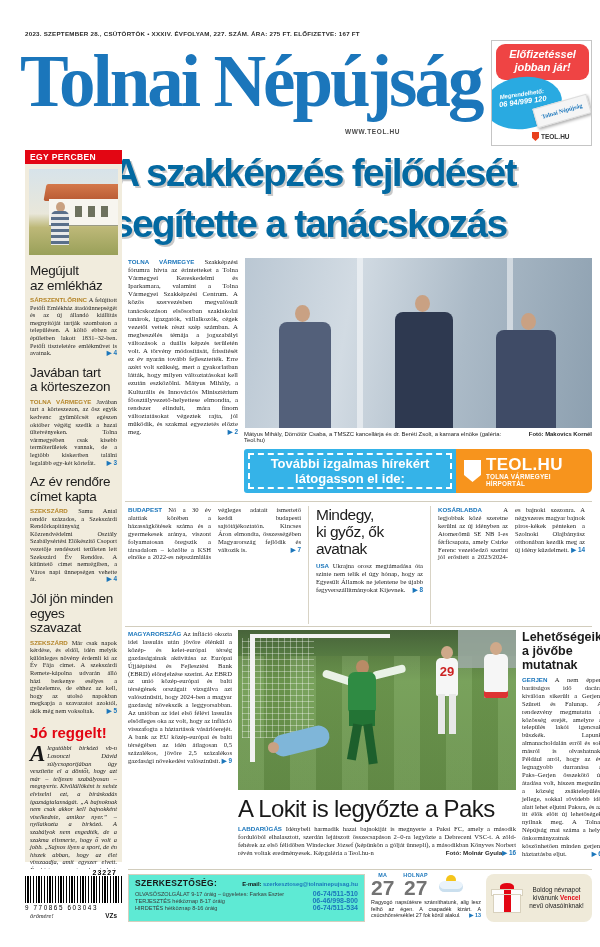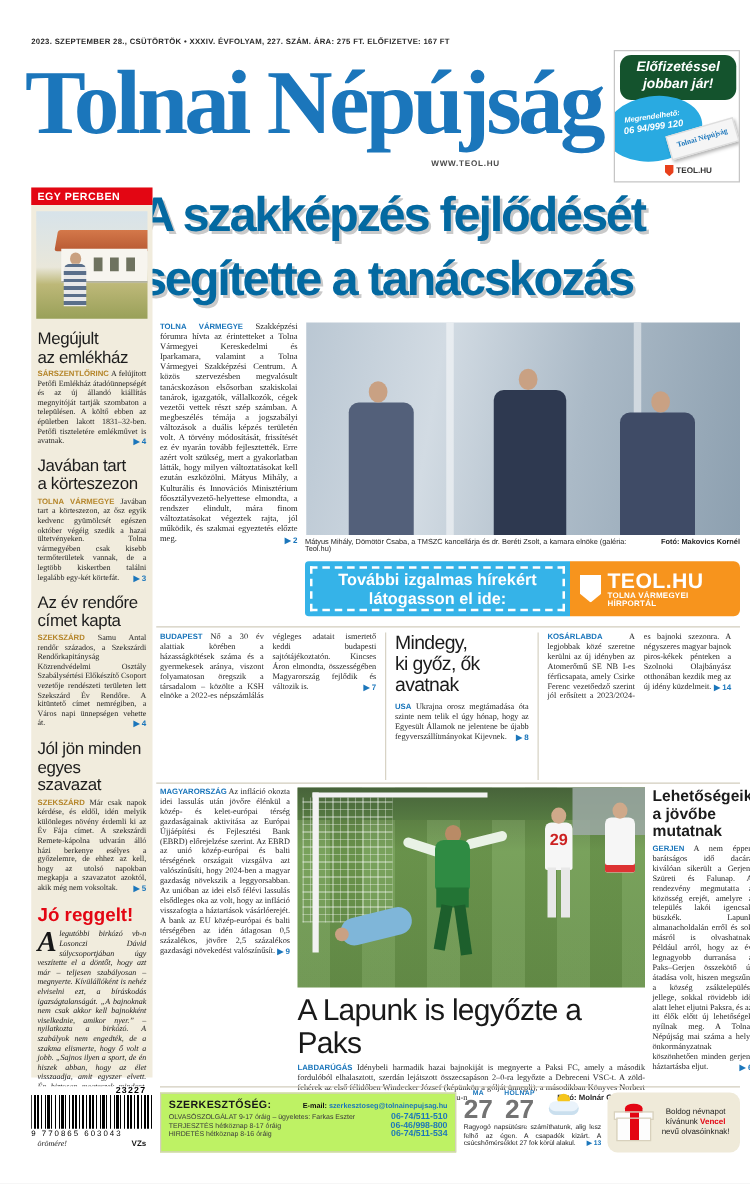--- a/index.html
+++ b/index.html
@@ -5,21 +5,21 @@
   *{box-sizing:border-box;margin:0;padding:0}
   html,body{background:#e9e9e9}
   .page{position:relative;width:600px;height:947px;background:#fff;margin:0 auto;overflow:hidden;font-family:"Liberation Serif",serif}
 
   .dateline{position:absolute;left:25px;top:30px;width:470px;font:700 6.2px "Liberation Sans",sans-serif;color:#2b2b2b;letter-spacing:.25px}
 
   .masthead{position:absolute;left:20px;top:34px;font-family:"Liberation Serif",serif;font-weight:700;font-size:73px;line-height:96px;color:#1b76bb;letter-spacing:-3px;white-space:nowrap}
   .website{position:absolute;left:345px;top:128px;font:700 6.5px "Liberation Sans",sans-serif;color:#4a4a4a;letter-spacing:.6px}
 
   .sub-ad{position:absolute;left:491px;top:40px;width:101px;height:106px;background:#fff;border:1px solid #c5c5c5;overflow:hidden}
-  .ad-red{position:absolute;left:4px;top:3px;width:93px;height:36px;background:#14532d;border-radius:9px;color:#fff;font:italic 700 11px/13px "Liberation Sans",sans-serif;text-align:center;padding-top:4px}
+  .ad-red{position:absolute;left:4px;top:3px;width:93px;height:36px;background:#ef4444;border-radius:9px;color:#fff;font:italic 700 11px/13px "Liberation Sans",sans-serif;text-align:center;padding-top:4px}
   .ad-blue{position:absolute;left:-8px;top:36px;width:78px;height:52px;background:#29aae1;border-radius:50%;transform:rotate(-8deg);color:#fff;font:italic 700 6px/7px "Liberation Sans",sans-serif;text-align:center;padding-top:14px}
   .ad-phone{font-size:7.5px}
   .ad-paper{position:absolute;left:42px;top:60px;width:56px;height:20px;background:#f5f5f5;border:1px solid #ddd;transform:rotate(-16deg);color:#1b76bb;font:700 6px/18px "Liberation Serif",serif;text-align:center;box-shadow:1px 2px 3px rgba(0,0,0,.3)}
   .ad-brand{position:absolute;left:40px;bottom:4px;display:flex;align-items:center;gap:2px;font:700 6.5px "Liberation Sans",sans-serif;color:#333}
   .shield-s{display:inline-block;width:7px;height:9px;background:#e8401c;clip-path:polygon(0 0,100% 0,100% 65%,50% 100%,0 65%)}
 
   .main-headline{position:absolute;left:112px;top:147px;width:470px;font:700 39px/51px "Liberation Sans",sans-serif;letter-spacing:-1.8px;color:#0369a1;text-shadow:2px 2px 0 #c9c9c9;white-space:pre-line}
 
   
   .sidebar{position:absolute;left:25px;top:150px;width:97px;height:712px;background:#f1ecdd}
@@ -114,21 +114,21 @@
   .fp-num{position:absolute;right:60px;top:34px;width:18px;text-align:center;font:700 13px "Liberation Sans",sans-serif;color:#c22}
   .fp-white2{position:absolute;right:8px;top:24px;width:24px;height:44px;background:#f6f6f6;border-radius:5px 5px 2px 2px;box-shadow:inset 0 -6px 0 #d33}
   .fp-whead2{position:absolute;right:14px;top:12px;width:12px;height:13px;border-radius:50%;background:#cfa98a}
   .foot-headline{font:400 24px/26px "Liberation Sans",sans-serif;letter-spacing:-.6px;color:#191919;margin:6px 0 3px}
   .foot-body{font:400 6.6px/7.9px "Liberation Serif",serif;color:#1f1f1f;text-align:justify}
   .credit2{font:700 6.2px "Liberation Sans",sans-serif;float:right;margin-left:4px}
   .low-r{flex:1;padding-left:6px}
   .low-r h2{font:700 12.5px/14px "Liberation Sans",sans-serif;white-space:pre-line;margin-bottom:4px;color:#1b1b1b}
 
   
-  .szerk{position:absolute;left:128px;top:874px;width:237px;height:48px;background:#bef264;border:1px solid #d5cfbe;padding:3px 6px}
+  .szerk{position:absolute;left:128px;top:874px;width:237px;height:48px;background:#5eead4;border:1px solid #d5cfbe;padding:3px 6px}
   .sz-head{display:flex;justify-content:space-between;align-items:baseline;margin-bottom:2px}
   .sz-title{font:700 8.5px "Liberation Sans",sans-serif;color:#191919;letter-spacing:.3px}
   .sz-email{font:700 5.8px "Liberation Sans",sans-serif;color:#111}
   .sz-email .blue{color:#1b76bb}
   .sz-row{display:flex;justify-content:space-between;align-items:baseline;line-height:8.2px}
   .sz-label{font:400 5.6px "Liberation Sans",sans-serif;color:#3a3a3a}
   .sz-phone{font:700 7px "Liberation Sans",sans-serif;color:#1b76bb}
 
   .weather{position:absolute;left:371px;top:872px;width:110px}
   .w-top{display:flex;align-items:flex-start;gap:9px}
@@ -286,21 +286,21 @@
         <span class="g-shorts"></span>
         <span class="g-legL"></span>
         <span class="g-legR"></span>
         <span class="fp-white1"></span>
         <span class="fp-whead1"></span>
         <span class="fp-wlegs1"></span>
         <span class="fp-num">29</span>
         <span class="fp-white2"></span>
         <span class="fp-whead2"></span>
       </div>
-      <h2 class="foot-headline">A Lapunk is legyőzte a Paks</h2>
+      <h2 class="foot-headline">A Lokit is legyőzte a Paks</h2>
       <p class="foot-body"><b class="kicker blue">LABDARÚGÁS</b> <span>Idénybeli harmadik hazai bajnokiját is megnyerte a Paksi FC, amely a második fordulóból elhalasztott, szerdán lejátszott összecsapáson 2–0-ra legyőzte a Debreceni VSC-t. A zöld-fehérek az első félidőben Windecker József (képünkön a gólját ünnepli), a másodikban Könyves Norbert révén voltak eredményesek. Képgaléria a Teol.hu-n</span> <span class="pageref">▶ 16</span><b class="credit2">Fotó: Molnár Gyula</b></p>
     </div>
 
     <article class="low-r">
       <h2>Lehetőségeik
 a jövőbe
 mutatnak</h2>
       <p><b class="kicker blue">GERJEN</b> <span>A nem éppen barátságos idő dacára kiválóan sikerült a Gerjeni Szüreti és Falunap. A rendezvény megmutatta a közösség erejét, amelyre a település lakói igencsak büszkék. Lapunk almanacholdalán erről és sok másról is olvashatnak. Például arról, hogy az év legnagyobb durranása a Paks–Gerjen összekötő út átadása volt, hiszen megszűnt a község zsáktelepülési jellege, sokkal rövidebb idő alatt lehet eljutni Paksra, és az itt élők előtt új lehetőségek nyílnak meg. A Tolnai Népújság mai száma a helyi önkormányzatnak köszönhetően minden gerjeni háztartásba eljut.</span><span class="pageref">▶ 6</span></p>
     </article>
   </section>

